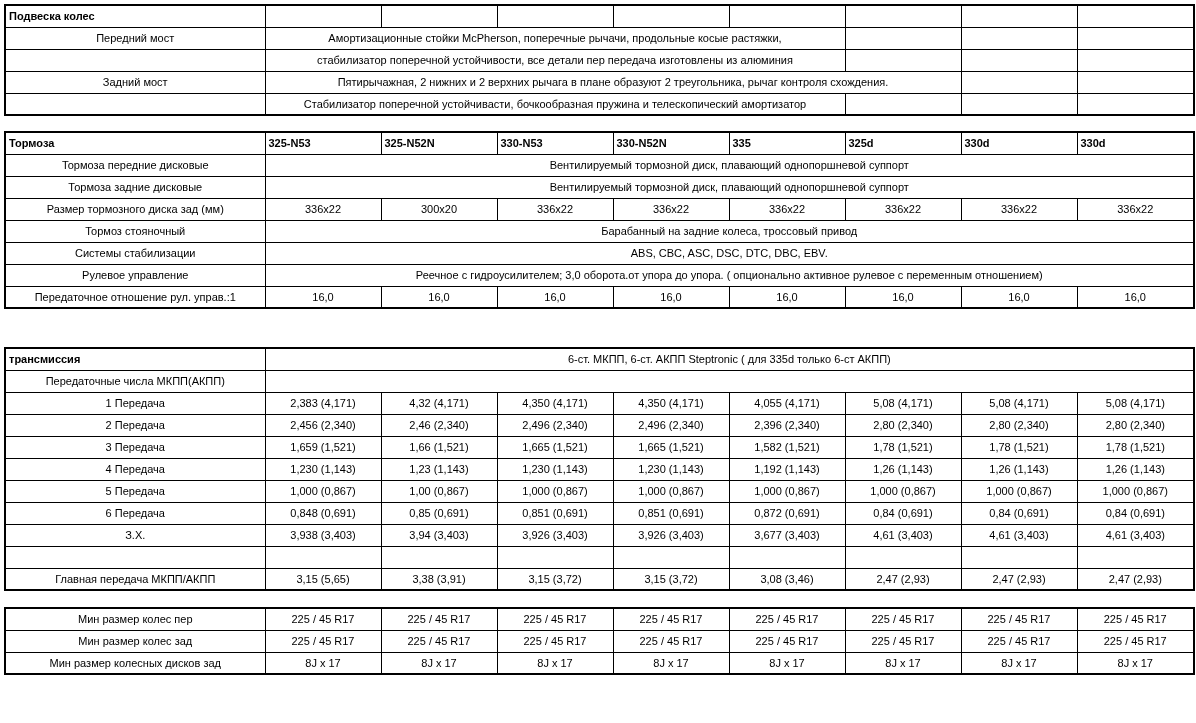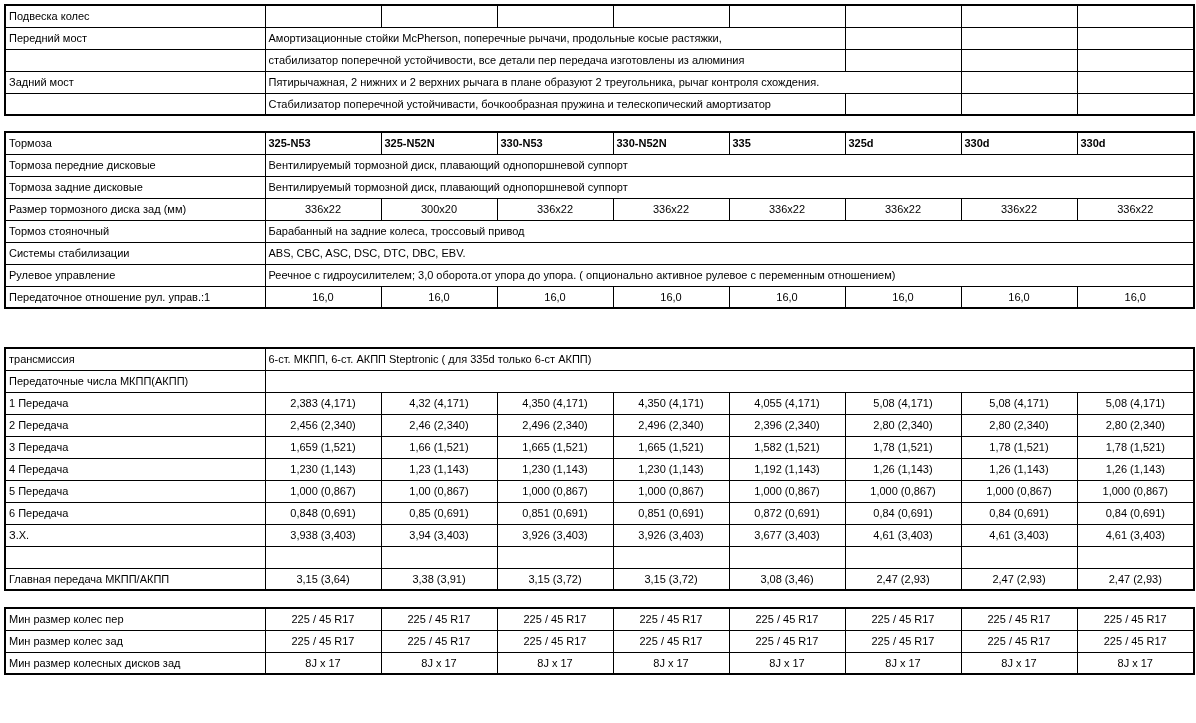--- a/index.html
+++ b/index.html
@@ -17,24 +17,24 @@
       border: 1px solid #000;
       height: 22px;
       font-size: 11px;
       padding: 0 3px;
       white-space: nowrap;
       overflow: visible;
       vertical-align: middle;
       line-height: 20px;
     }
     td.c { text-align: center; }
-    td.lbl { text-align: left; }
-    td.sect { font-weight: normal; font-size: 15px; }
+    td.lbl { text-align: center; }
+    td.sect { font-weight: bold; font-size: 15px; }
     td.mhead { font-weight: bold; font-size: 15px; }
-    td.span-text { text-align: left; border-right: none; }
+    td.span-text { text-align: center; border-right: none; }
     td.last-tall { height: 25px; }
     #t1 { top: 4px; }
     #t2 { top: 131px; }
     #t3 { top: 347px; padding-left: 39px; }
     #t4 { top: 607px; }
     col.c0 { width: 260px; }
     col.cm { width: 116px; }
     col.cl { width: 117px; }
   </style>
 </head>
@@ -268,21 +268,21 @@
         <td></td>
         <td></td>
         <td></td>
         <td></td>
         <td></td>
         <td></td>
         <td></td>
   </tr>
   <tr>
     <td class="lbl last-tall">Главная передача МКПП/АКПП</td>
-    <td class="c last-tall">3,15  (3,64)</td>
+    <td class="c last-tall">3,15  (5,65)</td>
     <td class="c last-tall">3,38  (3,91)</td>
     <td class="c last-tall">3,15  (3,72)</td>
     <td class="c last-tall">3,15  (3,72)</td>
     <td class="c last-tall">3,08  (3,46)</td>
     <td class="c last-tall">2,47 (2,93)</td>
     <td class="c last-tall">2,47 (2,93)</td>
     <td class="c last-tall">2,47 (2,93)</td>
   </tr>
 </tbody>
   </table>

